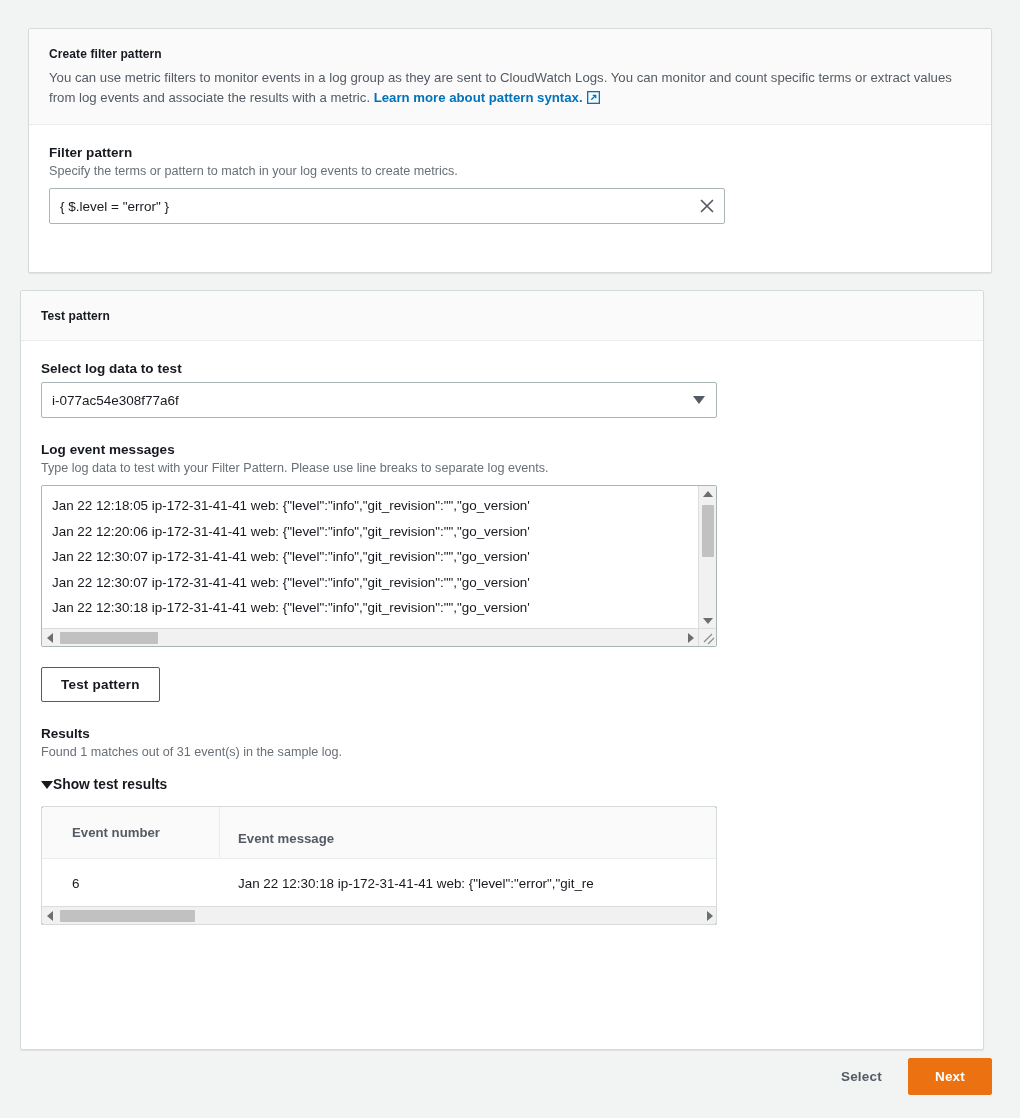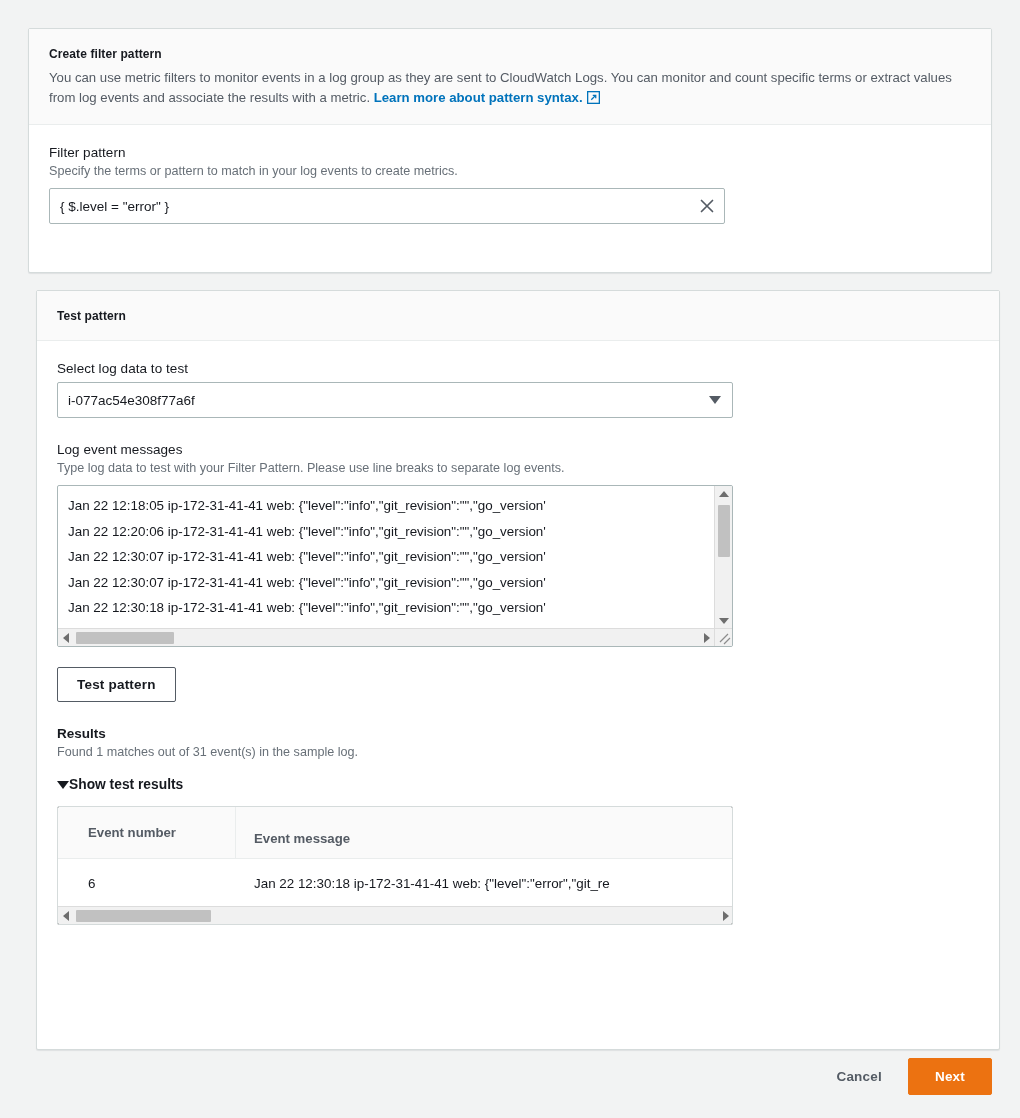--- a/index.html
+++ b/index.html
@@ -21,21 +21,21 @@
 
   
   .card {
     position: absolute;
     background: #ffffff;
     border: 1px solid #d5dbdb;
     border-radius: 2px;
     box-shadow: 0 1px 1px 0 rgba(0,28,36,0.08);
   }
   #card-create { left: 28px; top: 28px; width: 964px; height: 245px; }
-  #card-test   { left: 36px; top: 290px; width: 964px; height: 760px; }
+  #card-test   { left: 20px; top: 290px; width: 964px; height: 760px; }
 
   .card-header {
     background: #fafafa;
     border-bottom: 1px solid #eaeded;
     padding: 18px 20px 16px 20px;
   }
   .card-title {
     font-size: 12px;
     font-weight: bold;
     letter-spacing: 0.1px;
@@ -64,21 +64,21 @@
     display: inline-block;
     vertical-align: -2px;
     margin-left: 4px;
     width: 13px; height: 13px;
   }
   .ext-icon svg { display: block; }
 
   
   .field-label {
     font-size: 13.5px;
-    font-weight: normal;
+    font-weight: bold;
     color: #16191f;
     margin: 0 0 2px 0;
     letter-spacing: 0.05px;
   }
   .field-desc {
     font-size: 12.6px;
     color: #687078;
     margin: 0 0 8px 0;
     line-height: 18px;
   }
@@ -505,17 +505,17 @@
           <div class="arrow-r">
               <span class="tri-r"></span>
             </div>
         </div>
       </div>
 
     </div>
   </div>
 
   <div class="footer">
-    <button class="btn btn-link">Cancel</button>
+    <button class="btn btn-link">Select</button>
     <button class="btn btn-primary">Next</button>
   </div>
 
 </div>
 
 </body></html>

